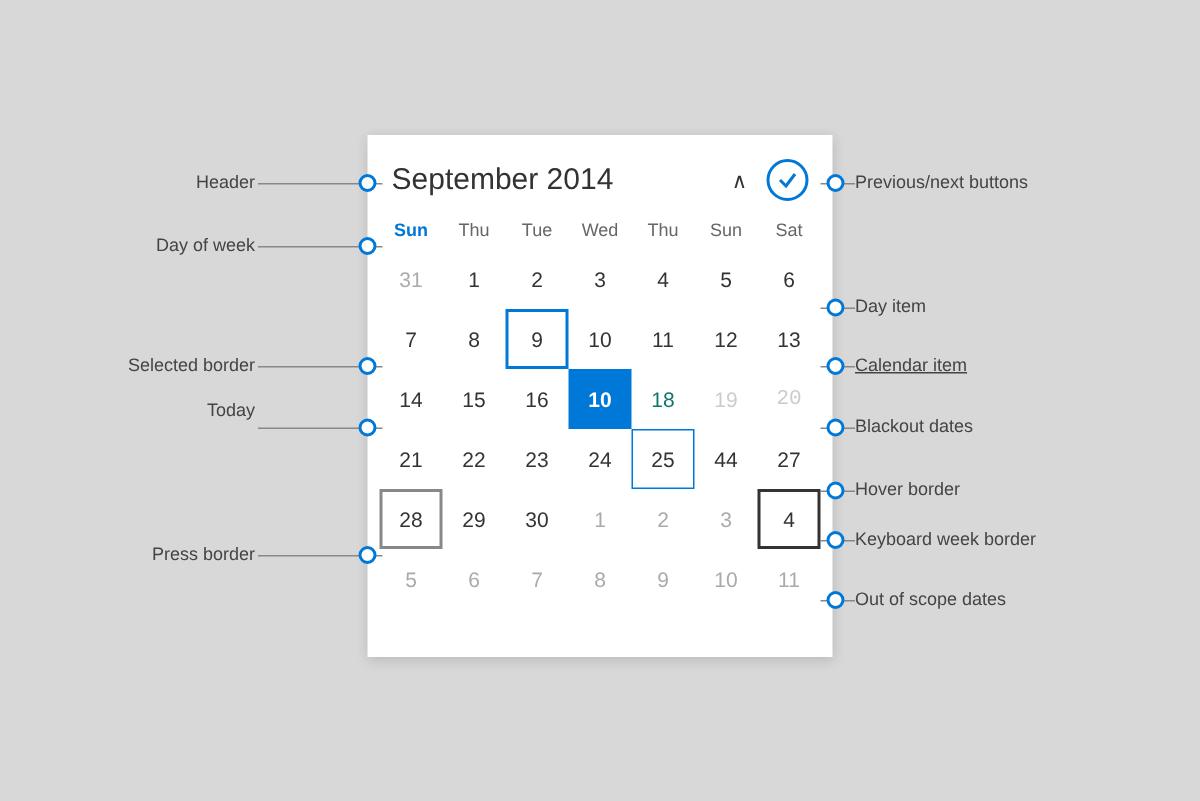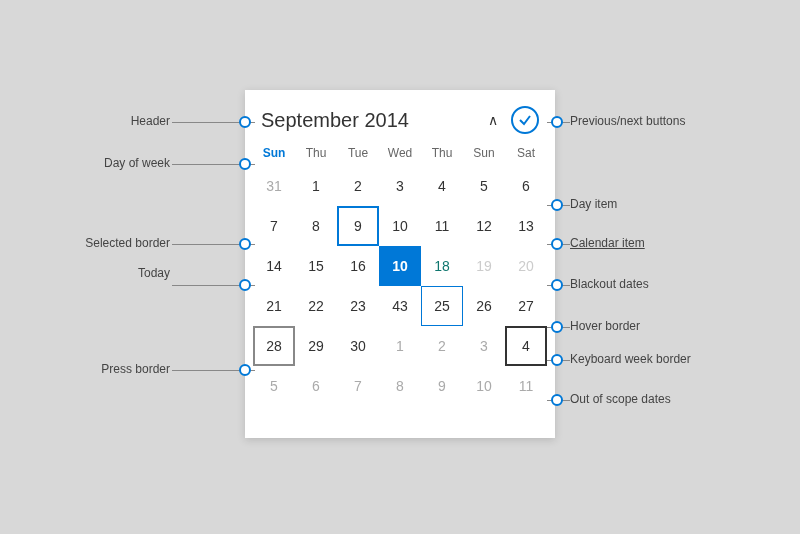--- a/index.html
+++ b/index.html
@@ -179,27 +179,27 @@
           <div class="day-cell">10</div>
           <div class="day-cell">11</div>
           <div class="day-cell">12</div>
           <div class="day-cell">13</div>
           <div class="day-cell">14</div>
           <div class="day-cell">15</div>
           <div class="day-cell">16</div>
           <div class="day-cell" style="background: rgb(0, 120, 215); color: white; font-weight: 600;">10</div>
           <div class="day-cell" style="color: #0f766e;">18</div>
           <div class="day-cell" style="color: rgb(204, 204, 204);">19</div>
-          <div class="day-cell" style="color: rgb(204, 204, 204);">20</div>
+          <div class="day-cell" style="color: rgb(204, 204, 204); font-family: Liberation Mono, monospace;">20</div>
           <div class="day-cell">21</div>
           <div class="day-cell">22</div>
           <div class="day-cell">23</div>
-          <div class="day-cell">43</div>
+          <div class="day-cell">24</div>
           <div class="day-cell" style="border: 1px solid rgb(0, 120, 215);">25</div>
-          <div class="day-cell">26</div>
+          <div class="day-cell">44</div>
           <div class="day-cell">27</div>
           <div class="day-cell" style="border: 2px solid rgb(136, 136, 136);">28</div>
           <div class="day-cell">29</div>
           <div class="day-cell">30</div>
           <div class="day-cell" style="color: rgb(170, 170, 170);">1</div>
           <div class="day-cell" style="color: rgb(170, 170, 170);">2</div>
           <div class="day-cell" style="color: rgb(170, 170, 170);">3</div>
           <div class="day-cell" style="border: 2px solid rgb(51, 51, 51);">4</div>
           <div class="day-cell" style="color: rgb(170, 170, 170);">5</div>
           <div class="day-cell" style="color: rgb(170, 170, 170);">6</div>

